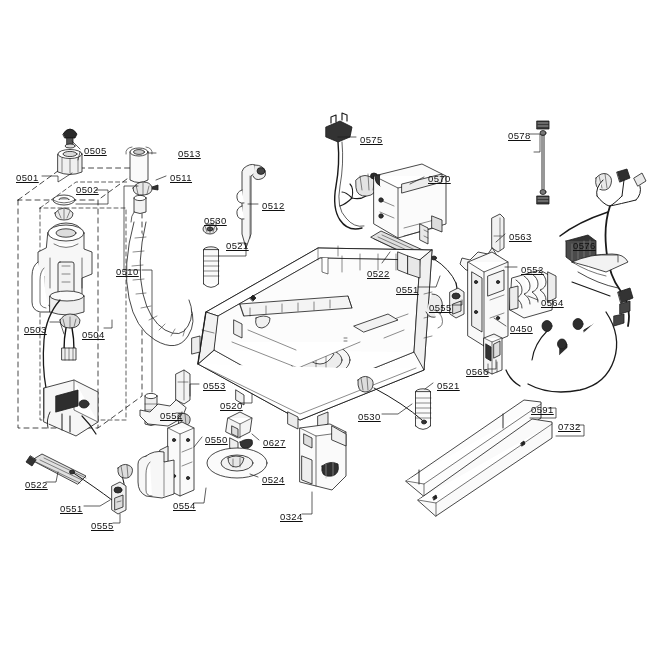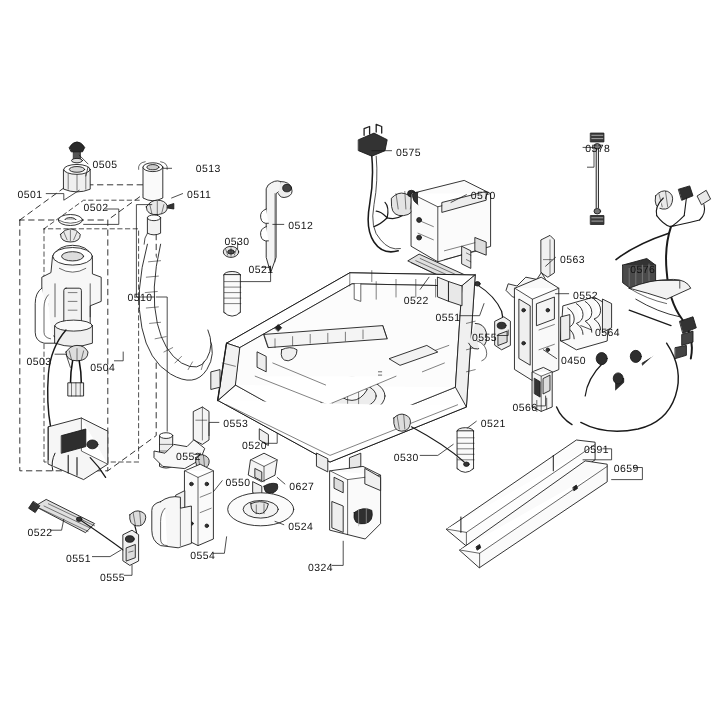--- a/index.html
+++ b/index.html
@@ -2,21 +2,21 @@
 <html><head>
 <meta charset="utf-8">
 <title>Exploded Parts Diagram</title>
 <style>
   html,body{margin:0;padding:0;background:#ffffff;}
   body{width:650px;height:650px;overflow:hidden;
        font-family:"Liberation Sans","DejaVu Sans",sans-serif;}
   #stage{position:relative;width:650px;height:650px;background:#fff;}
   #stage svg{position:absolute;left:0;top:0;}
   .lbl{position:absolute;font-size:9.5px;letter-spacing:.4px;color:#111;
-       white-space:nowrap;font-family:"Liberation Sans","DejaVu Sans",sans-serif;}
+       white-space:nowrap;font-family:"Liberation Sans","DejaVu Sans",sans-serif;text-decoration:underline;}
 </style>
 </head>
 <body>
 
 <div id="stage">
 
 <svg width="650" height="650" viewBox="0 0 650 650" fill="none" stroke="#1a1a1a" stroke-width="0.8" stroke-linejoin="round" stroke-linecap="round">
 
   <g stroke-dasharray="5 4" stroke-width="0.8">
     <path d="M18 200 L18 428 L98 428 L98 200 Z"></path>
@@ -484,21 +484,21 @@
 <span class="lbl" style="left:24px;top:324px">0503</span>
 <span class="lbl" style="left:82px;top:329px">0504</span>
 <span class="lbl" style="left:178px;top:148px">0513</span>
 <span class="lbl" style="left:170px;top:172px">0511</span>
 <span class="lbl" style="left:116px;top:266px">0510</span>
 <span class="lbl" style="left:262px;top:200px">0512</span>
 <span class="lbl" style="left:204px;top:215px">0530</span>
 <span class="lbl" style="left:226px;top:240px">0521</span>
 <span class="lbl" style="left:360px;top:134px">0575</span>
 <span class="lbl" style="left:428px;top:173px">0570</span>
-<span class="lbl" style="left:532px;top:130px">0578</span>
+<span class="lbl" style="left:508px;top:130px">0578</span>
 <span class="lbl" style="left:573px;top:240px">0576</span>
 <span class="lbl" style="left:367px;top:268px">0522</span>
 <span class="lbl" style="left:396px;top:284px">0551</span>
 <span class="lbl" style="left:429px;top:302px">0555</span>
 <span class="lbl" style="left:509px;top:231px">0563</span>
 <span class="lbl" style="left:521px;top:264px">0552</span>
 <span class="lbl" style="left:541px;top:297px">0564</span>
 <span class="lbl" style="left:510px;top:323px">0450</span>
 <span class="lbl" style="left:466px;top:366px">0566</span>
 <span class="lbl" style="left:203px;top:380px">0553</span>
@@ -508,15 +508,15 @@
 <span class="lbl" style="left:263px;top:437px">0627</span>
 <span class="lbl" style="left:262px;top:474px">0524</span>
 <span class="lbl" style="left:173px;top:500px">0554</span>
 <span class="lbl" style="left:280px;top:511px">0324</span>
 <span class="lbl" style="left:437px;top:380px">0521</span>
 <span class="lbl" style="left:358px;top:411px">0530</span>
 <span class="lbl" style="left:25px;top:479px">0522</span>
 <span class="lbl" style="left:60px;top:503px">0551</span>
 <span class="lbl" style="left:91px;top:520px">0555</span>
 <span class="lbl" style="left:531px;top:404px">0591</span>
-<span class="lbl" style="left:558px;top:421px">0659</span>
+<span class="lbl" style="left:558px;top:421px">0732</span>
 
 </div>
 
 </body></html>

